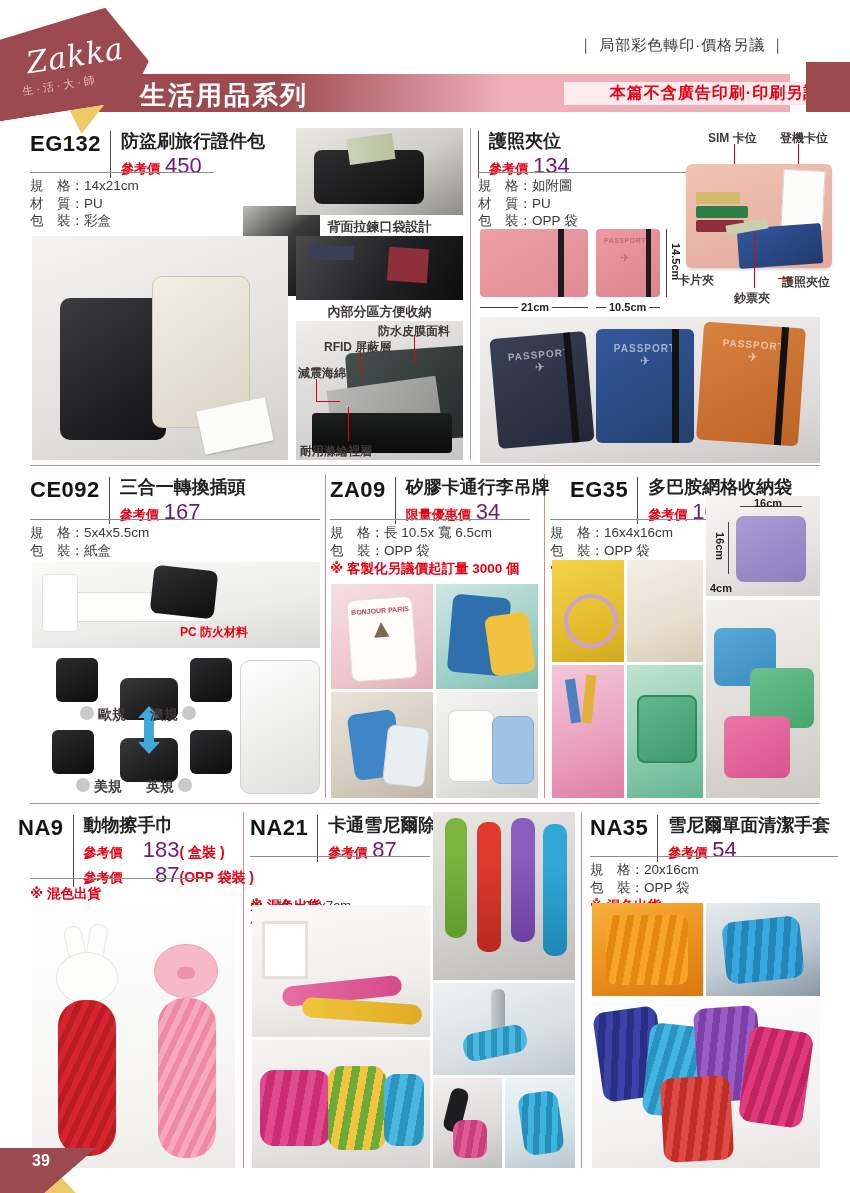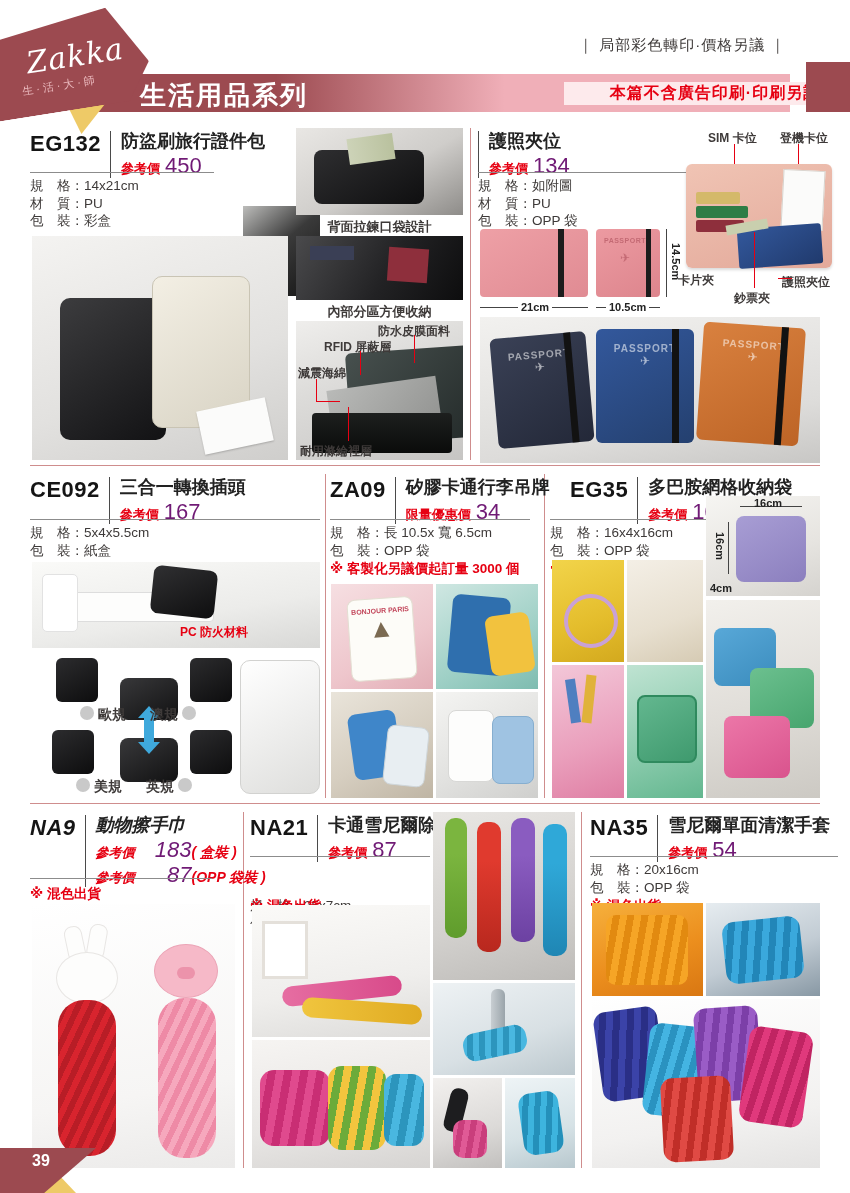--- a/index.html
+++ b/index.html
@@ -317,21 +317,21 @@
   </div>
   <div class="ph" style="left:627px;top:665px;width:76px;height:133px;background:linear-gradient(160deg,#bfe3d2 0%,#8fcdb0 55%,#63b78f 100%);">
     <div class="abs" style="left:10px;top:30px;width:56px;height:64px;border-radius:8px;background:linear-gradient(150deg,#63b78f,#3f9a6e);border:2px solid #2f8a5e;"></div>
   </div>
   <div class="ph" style="left:706px;top:600px;width:114px;height:198px;background:linear-gradient(165deg,#f2f0ec 0%,#e0ddd8 55%,#ccc9c3 100%);">
     <div class="abs" style="left:8px;top:28px;width:62px;height:58px;border-radius:8px;background:linear-gradient(150deg,#58a8d8,#3b8cbd);"></div>
     <div class="abs" style="left:44px;top:68px;width:64px;height:60px;border-radius:8px;background:linear-gradient(150deg,#6cc08f,#47a56e);"></div>
     <div class="abs" style="left:18px;top:116px;width:66px;height:62px;border-radius:8px;background:linear-gradient(150deg,#ec77a8,#d9538d);"></div>
   </div>
 
-  <div class="phead" style="left:30px;top:815px;font-style:italic;">
+  <div class="phead" style="left:18px;top:815px;">
     <span class="code">NA9</span>
     <span class="vl"></span>
     <span>
       <div class="pname">動物擦手巾</div>
       <div class="prow">
         <span class="plabel">參考價</span>
         <span class="pnum" style="min-width:52px;text-align:right;">183</span>
         <span class="psuf">( 盒裝 )</span>
       </div>
       <div class="prow">

